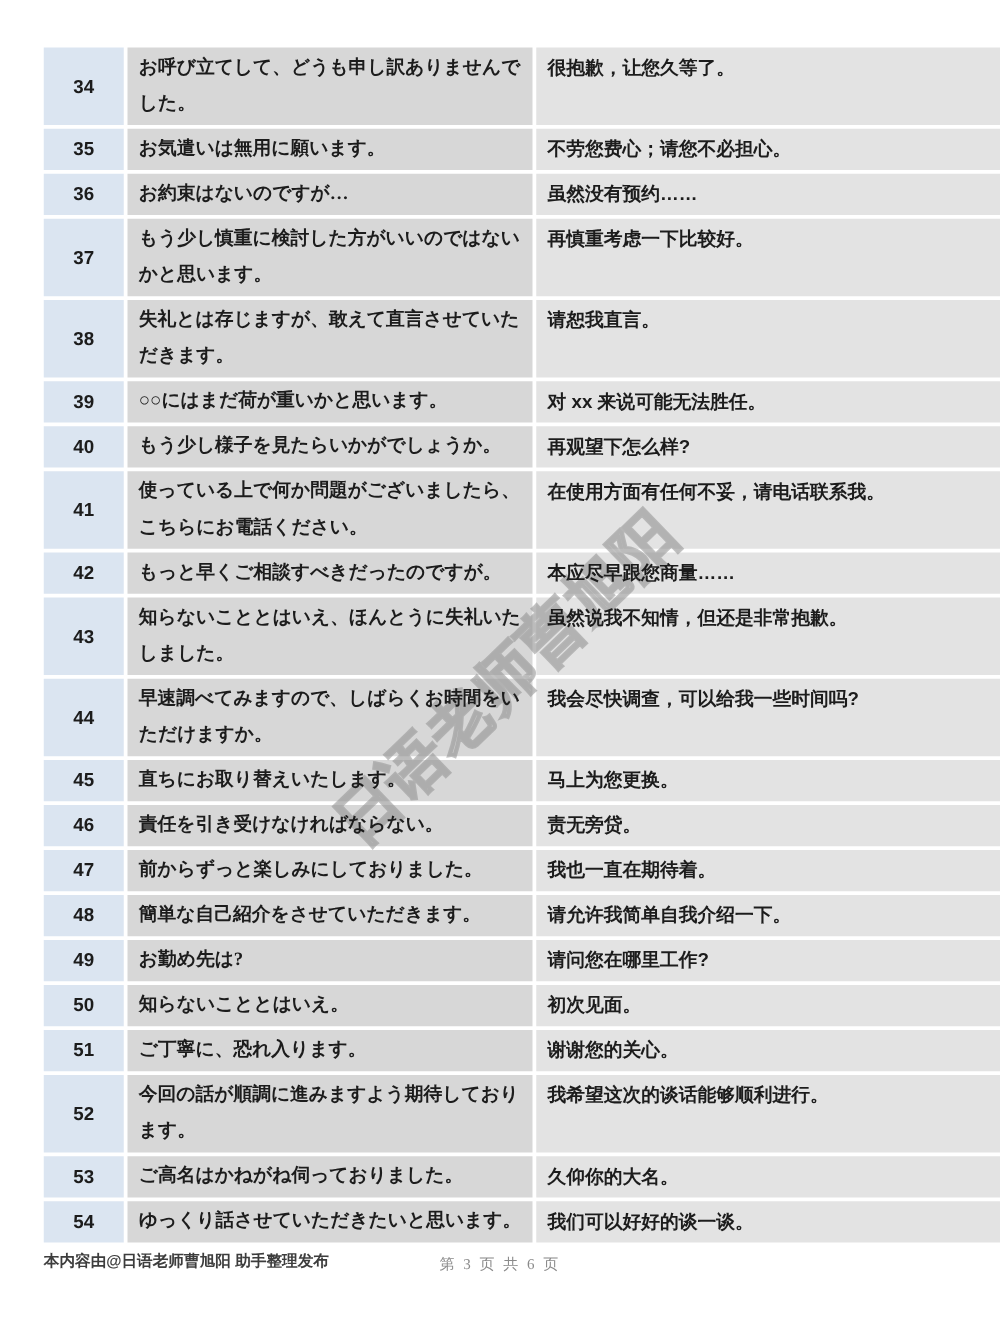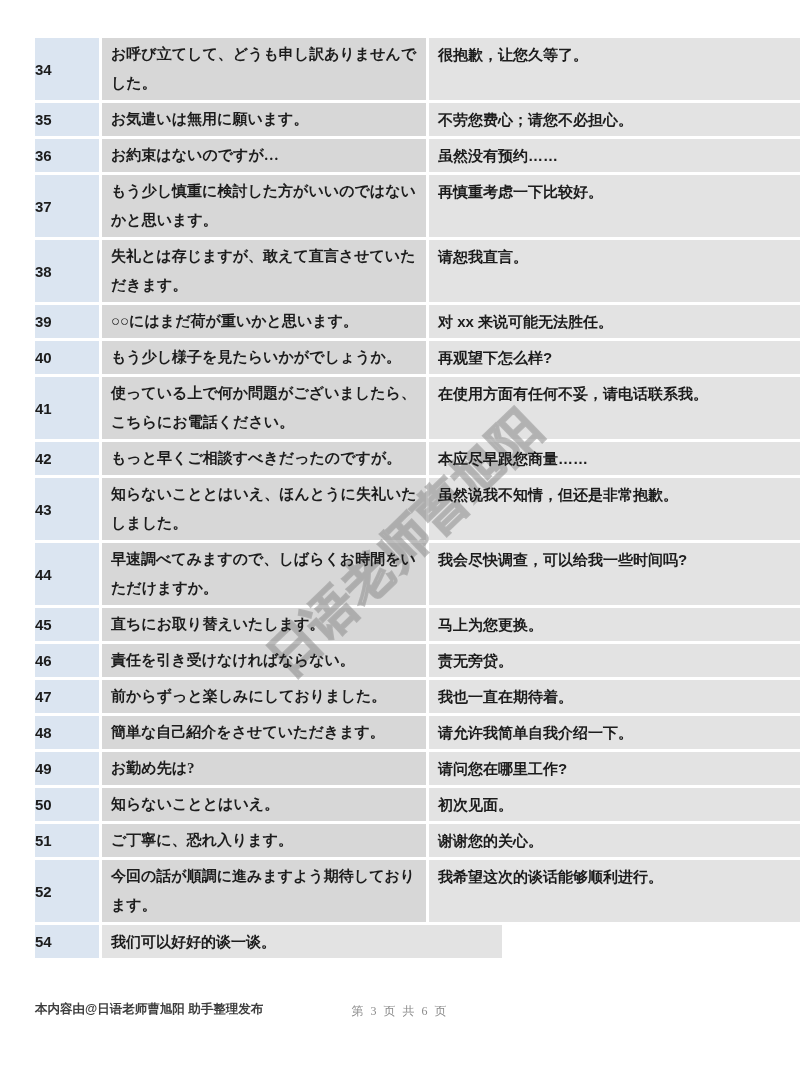--- a/index.html
+++ b/index.html
@@ -4,21 +4,21 @@
 <style>
   * { margin:0; padding:0; box-sizing:border-box; }
   html,body { width:800px; height:1067px; background:#ffffff; overflow:hidden;
     font-family:"Liberation Sans","DejaVu Sans",sans-serif; }
   .page { position:relative; width:800px; height:1067px; background:#ffffff; }
 
   .phrase-table { position:absolute; left:35px; top:38px; width:728px; }
   .row { display:flex; min-height:33px; margin-bottom:3px; }
   .cell { font-weight:700; font-size:15px; line-height:29px; color:var(--text,#1c1c1c); }
   .c-no { flex:none; width:64px; margin-right:3px; background:var(--num-bg,#dbe5f1);
-    display:flex; align-items:center; }
+    display:flex; align-items:center; justify-content:center; }
   .c-jp { flex:none; width:324px; margin-right:3px; background:var(--jp-bg,#d7d7d7);
     padding:2px 9px; display:flex; align-items:center;font-family:Liberation Serif, serif; }
   .c-cn { flex:none; width:400px; background:var(--cn-bg,#e3e3e3); padding:2px 9px; }
   .txt { position:relative; z-index:3; }
 
   .watermark { position:absolute; left:195px; top:517px; width:420px; height:50px;
     z-index:2; pointer-events:none; text-align:center; white-space:nowrap;
     font-size:50px; line-height:50px; font-weight:700; letter-spacing:1px;
     color:rgba(170,170,170,0.18);
     -webkit-text-stroke:2px rgba(145,145,145,0.55);
@@ -259,24 +259,38 @@
         <span class="txt">52</span>
       </div>
       <div class="cell c-jp">
         <span class="txt">今回の話が順調に進みますよう期待しております。</span>
       </div>
       <div class="cell c-cn">
         <span class="txt">我希望这次的谈话能够顺利进行。</span>
       </div>
     </div>
 
+    <div class="row">
+      <div class="cell c-no">
+        <span class="txt">53</span>
+      </div>
+      <div class="cell c-jp">
+        <span class="txt">ご高名はかねがね伺っておりました。</span>
+      </div>
+      <div class="cell c-cn">
+        <span class="txt">久仰你的大名。</span>
+      </div>
+    </div>
 
     <div class="row">
       <div class="cell c-no">
         <span class="txt">54</span>
+      </div>
+      <div class="cell c-jp">
+        <span class="txt">ゆっくり話させていただきたいと思います。</span>
       </div>
       <div class="cell c-cn">
         <span class="txt">我们可以好好的谈一谈。</span>
       </div>
     </div>
   </div>
 
   <div class="footer-left">本内容由@日语老师曹旭阳 助手整理发布</div>
   <div class="footer-center">第 3 页 共 6 页</div>
 

